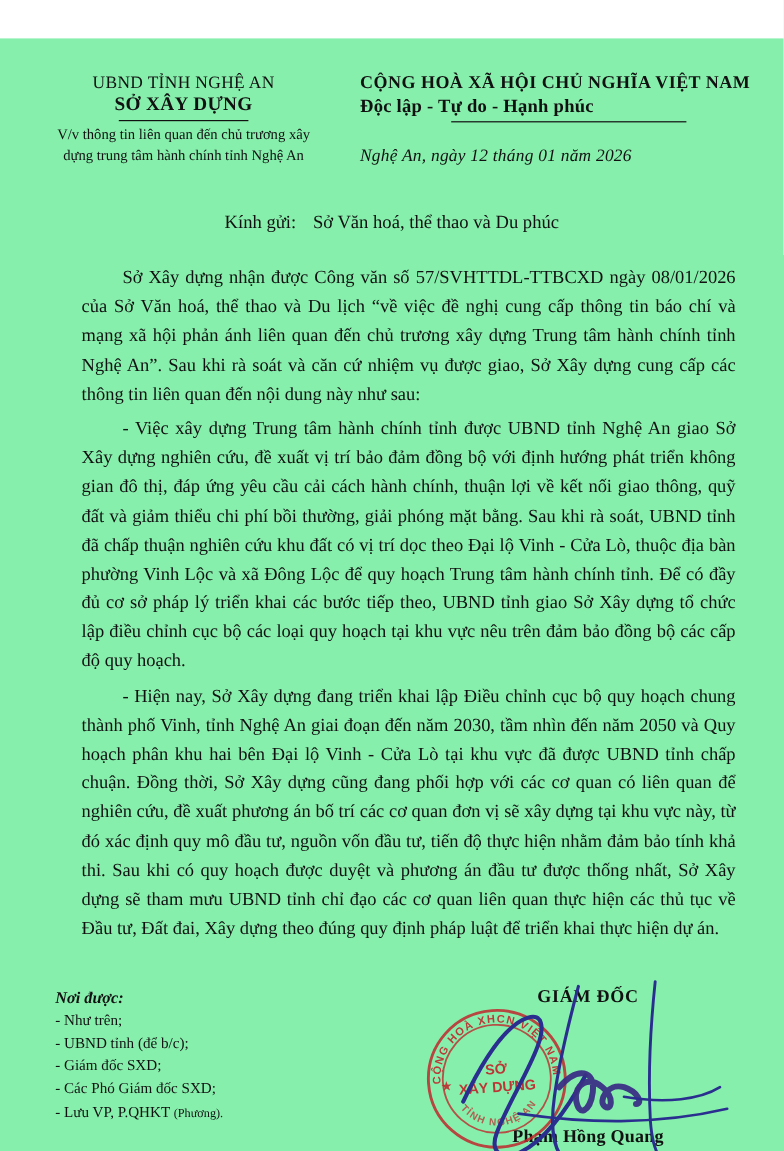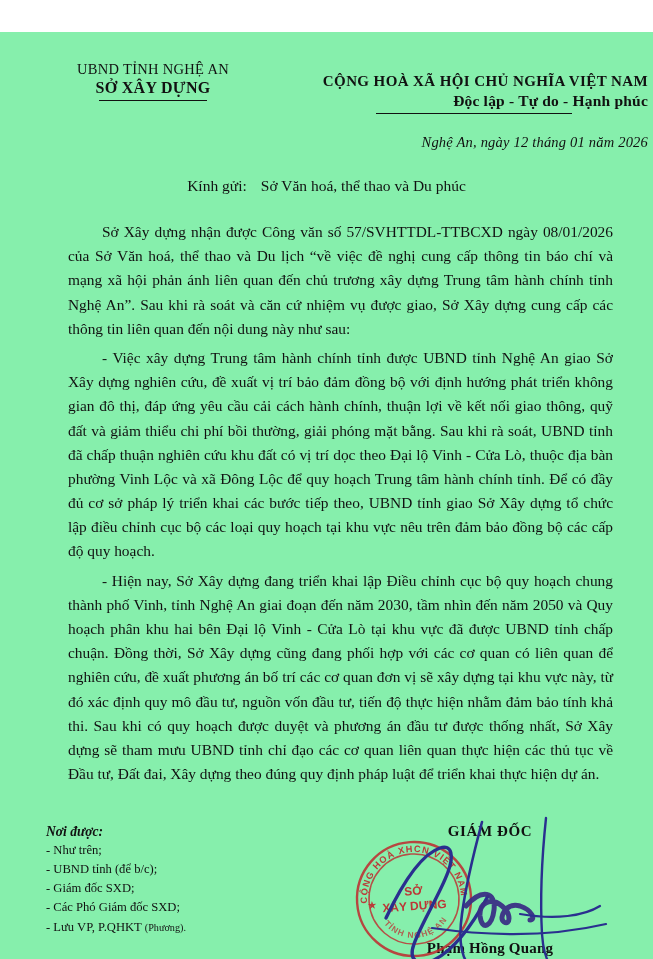--- a/index.html
+++ b/index.html
@@ -31,23 +31,23 @@
   .hdr-left {
     position: absolute;
     left: 8px;
     top: 0;
     width: 290px;
     text-align: center;
   }
   .hdr-right {
     position: absolute;
     left: 300px;
-    top: 12px;
+    top: 0;
     width: 348px;
-    text-align: right;
+    text-align: left;
   }
   .org-line1 {
     font-size: 14.5px;
     letter-spacing: 0.3px;
     line-height: 1.25;
   }
   .org-line2 {
     font-size: 16px;
     font-weight: bold;
     letter-spacing: 0.3px;
@@ -201,20 +201,24 @@
 <body>
 
 <div class="page">
 
   <div class="header">
 
     <div class="hdr-left">
       <div class="org-line1">UBND TỈNH NGHỆ AN</div>
       <div class="org-line2">SỞ XÂY DỰNG</div>
       <div class="rule-short"></div>
+      <div class="subject">
+        <span>V/v thông tin liên quan đến chủ trương xây</span><br>
+        <span>dựng trung tâm hành chính tỉnh Nghệ An</span>
+      </div>
     </div>
 
     <div class="hdr-right">
       <div class="nation-line1">CỘNG HOÀ XÃ HỘI CHỦ NGHĨA VIỆT NAM</div>
       <div class="nation-line2">Độc lập - Tự do - Hạnh phúc</div>
       <div class="rule-long"></div>
       <div class="date-line">Nghệ An, ngày 12 tháng 01 năm 2026</div>
     </div>
   </div>
 

